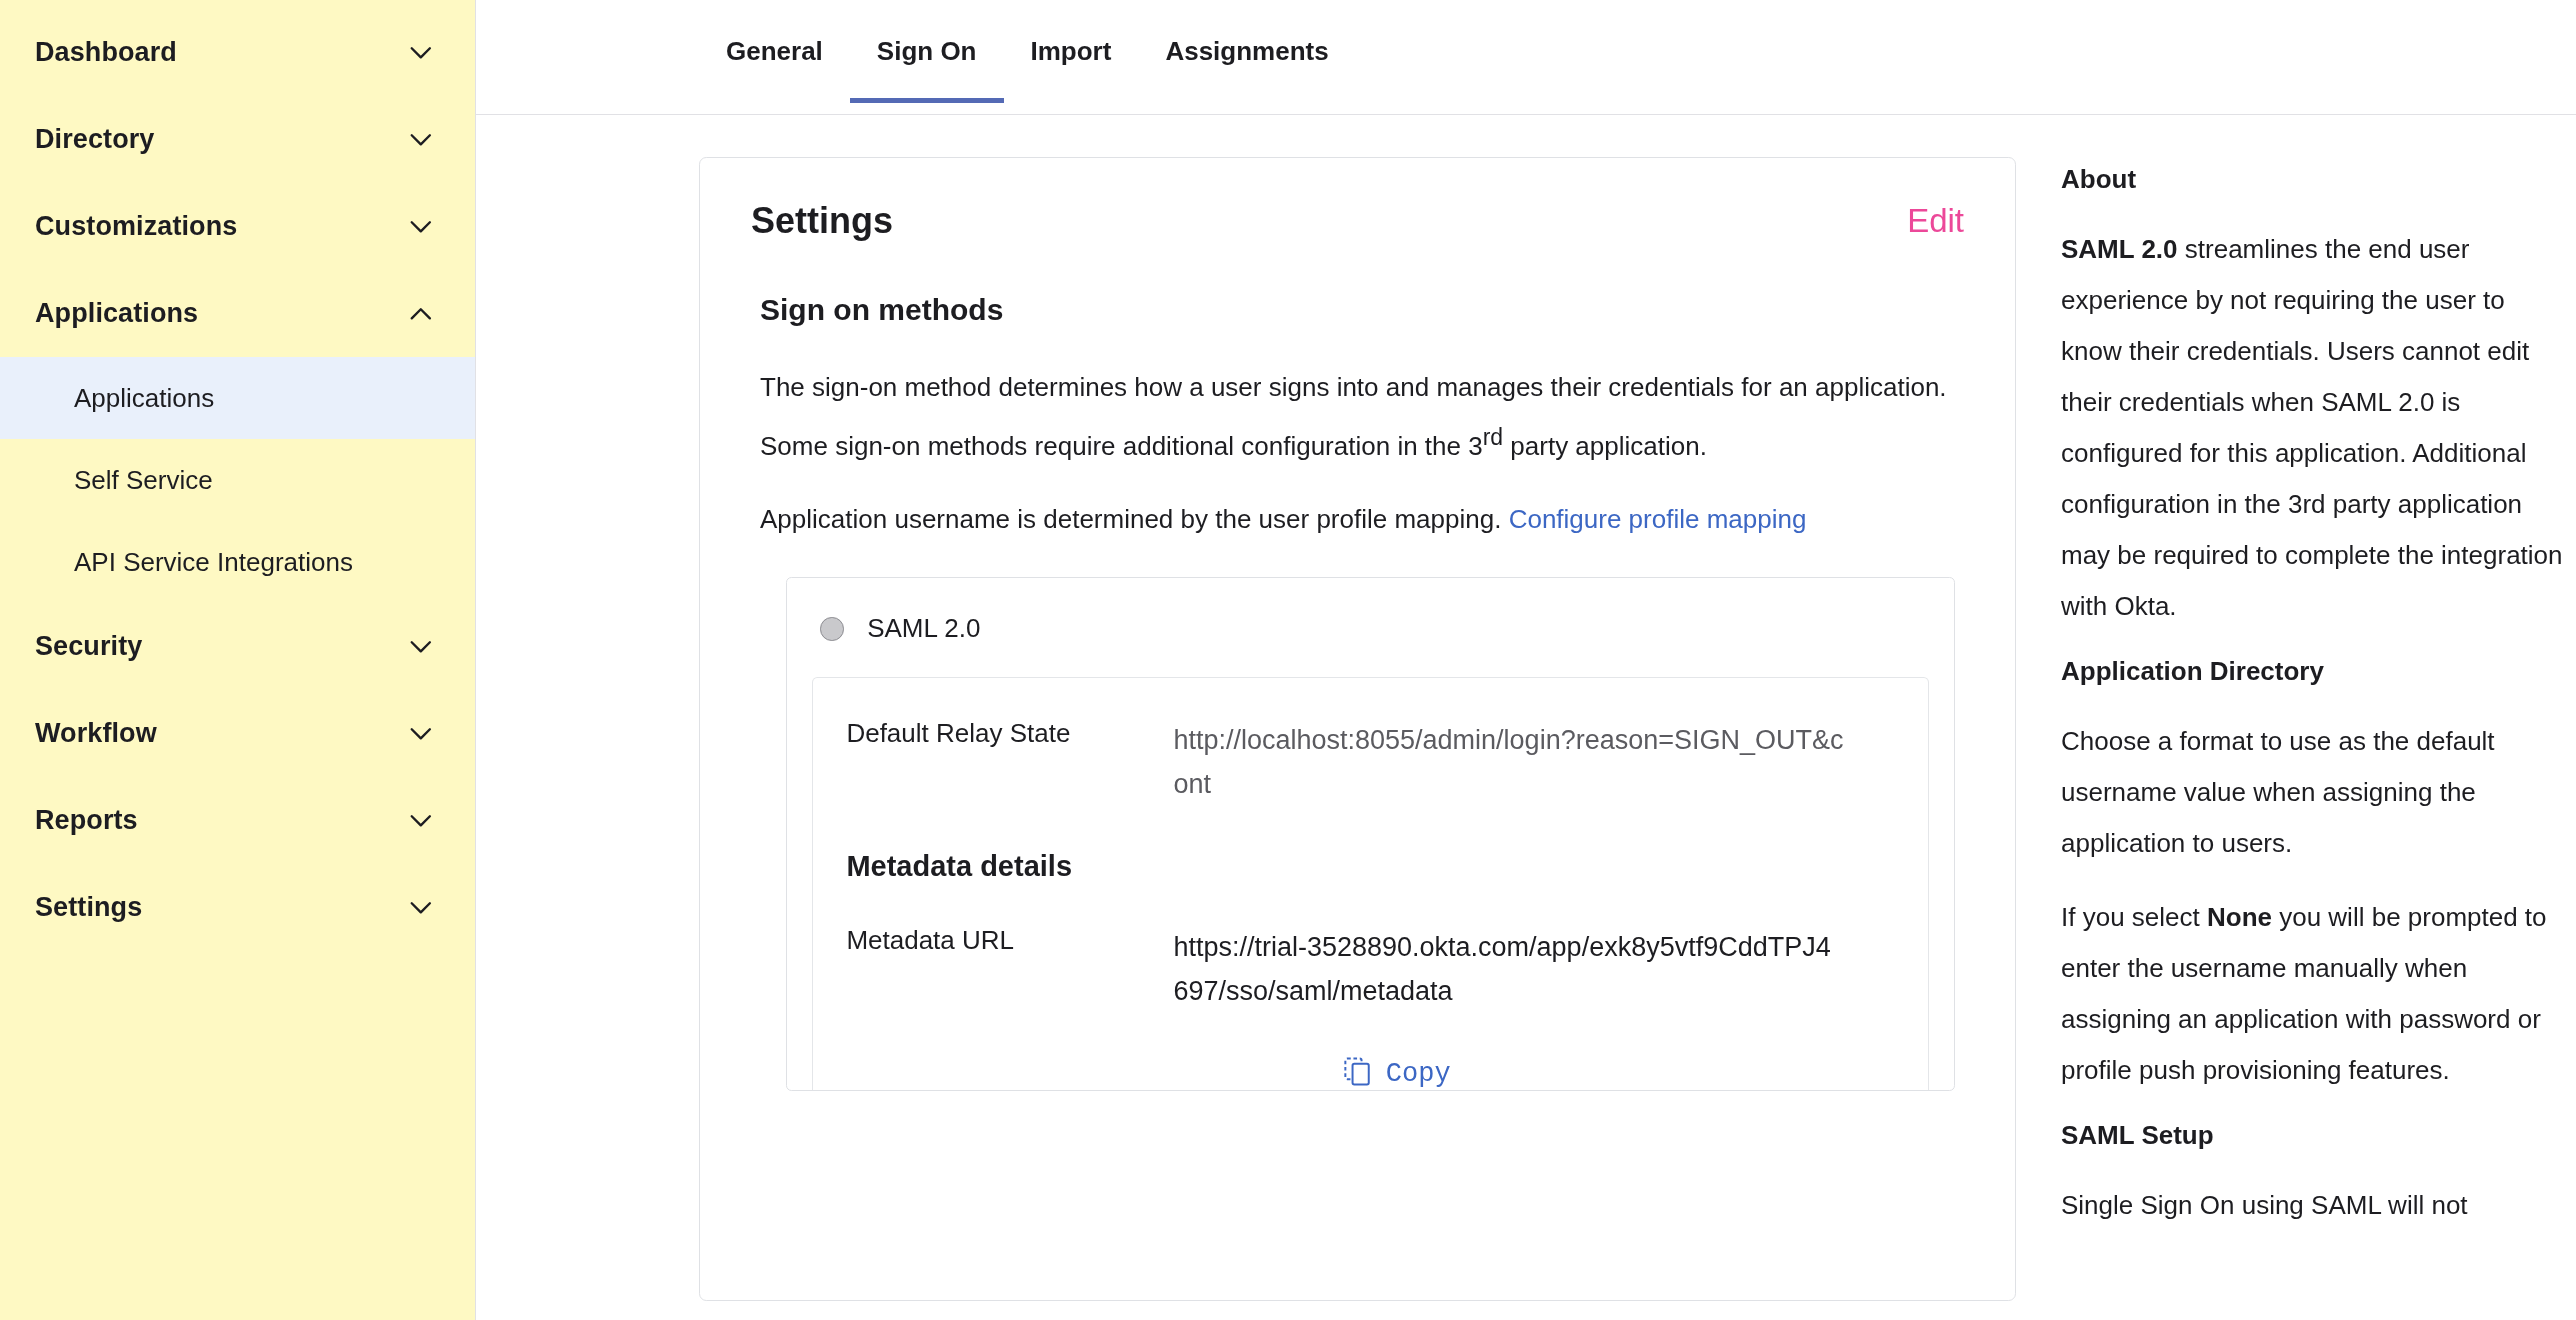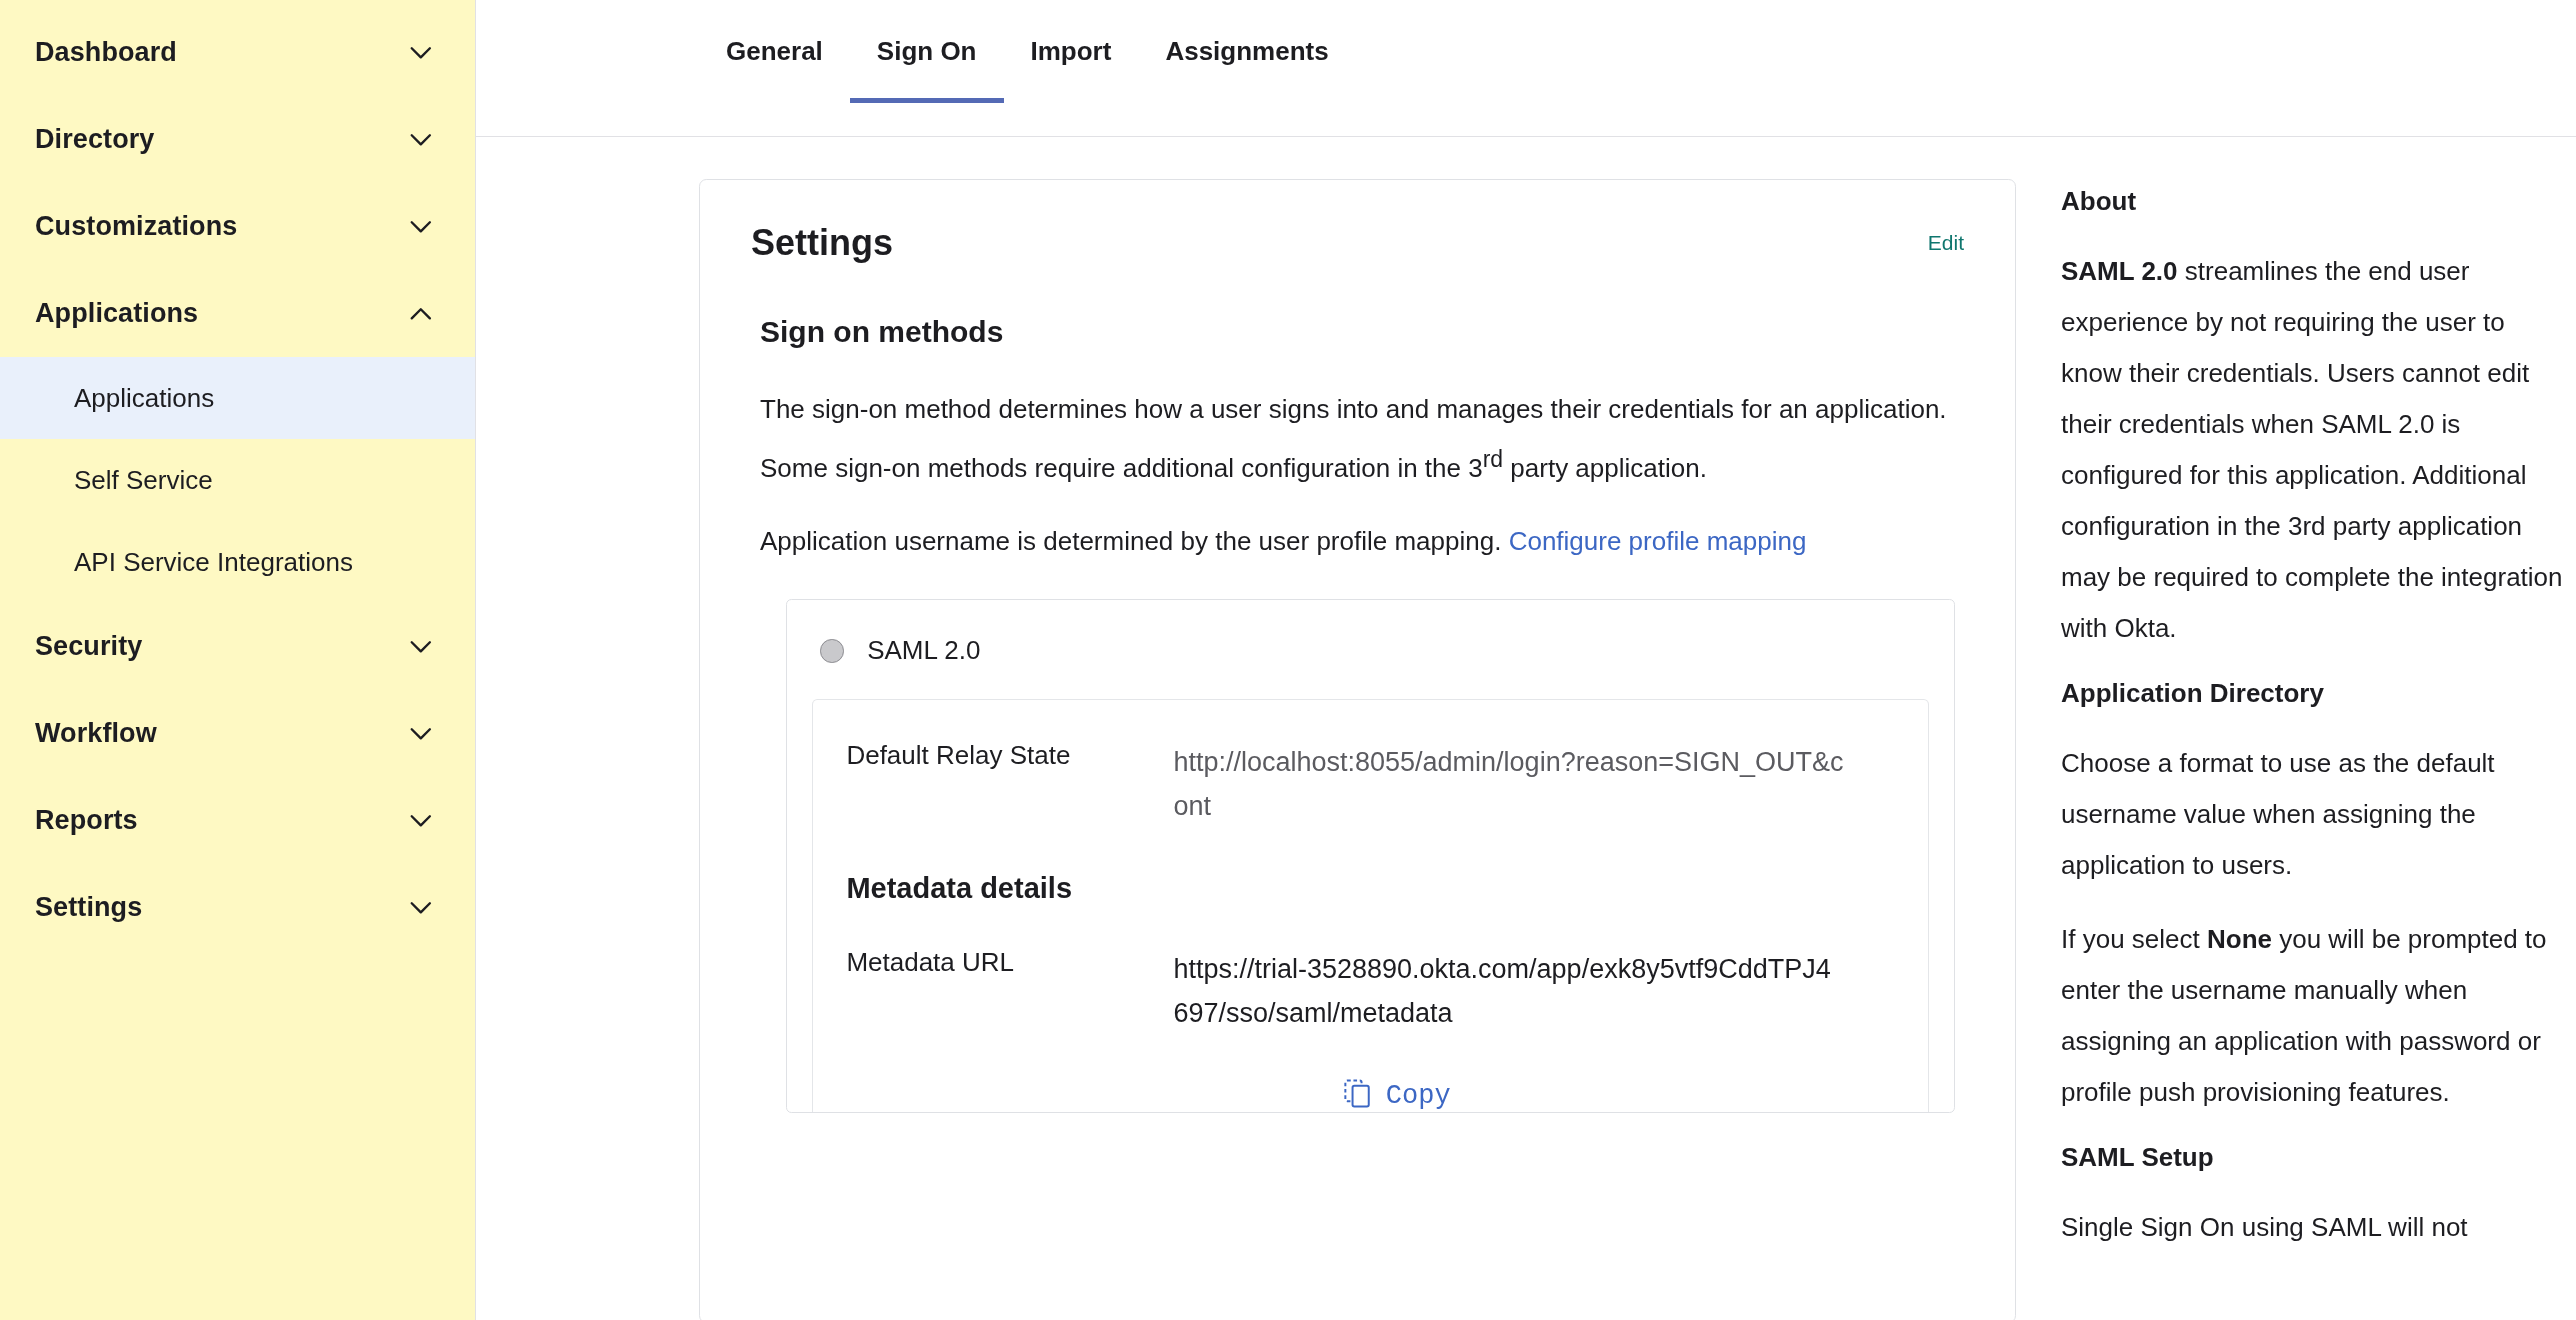--- a/index.html
+++ b/index.html
@@ -64,21 +64,21 @@
     flex: 1 1 auto;
     position:relative;
     overflow:hidden;
   }
   .tabs {
     display:flex;
     align-items:flex-start;
     gap: 0px;
     padding-left: 223px;
     border-bottom: 0.9px solid #e1e1e5;
-    height: 137px;
+    height: 115px;
   }
   .tab {
     font-size: 26px;
     font-weight: bold;
     color:#1d1d21;
     padding: 36px 27px 31px 27px;
     cursor:pointer;
     border-bottom: 5.4px solid transparent;
     white-space:nowrap;
   }
@@ -106,22 +106,22 @@
     display:flex;
     align-items:center;
     justify-content:space-between;
     margin-bottom: 51px;
   }
   .card-title {
     font-size: 36px;
     font-weight: bold;
   }
   .edit-link {
-    font-size: 21px;
-    color:#0f766e;
+    font-size: 33px;
+    color:#ec4899;
     cursor:pointer;
   }
   .section-title {
     font-size: 30px;
     font-weight: bold;
     margin: 0 0 35px 9px;
   }
   .para {
     font-size: 26px;
     line-height: 50px;

